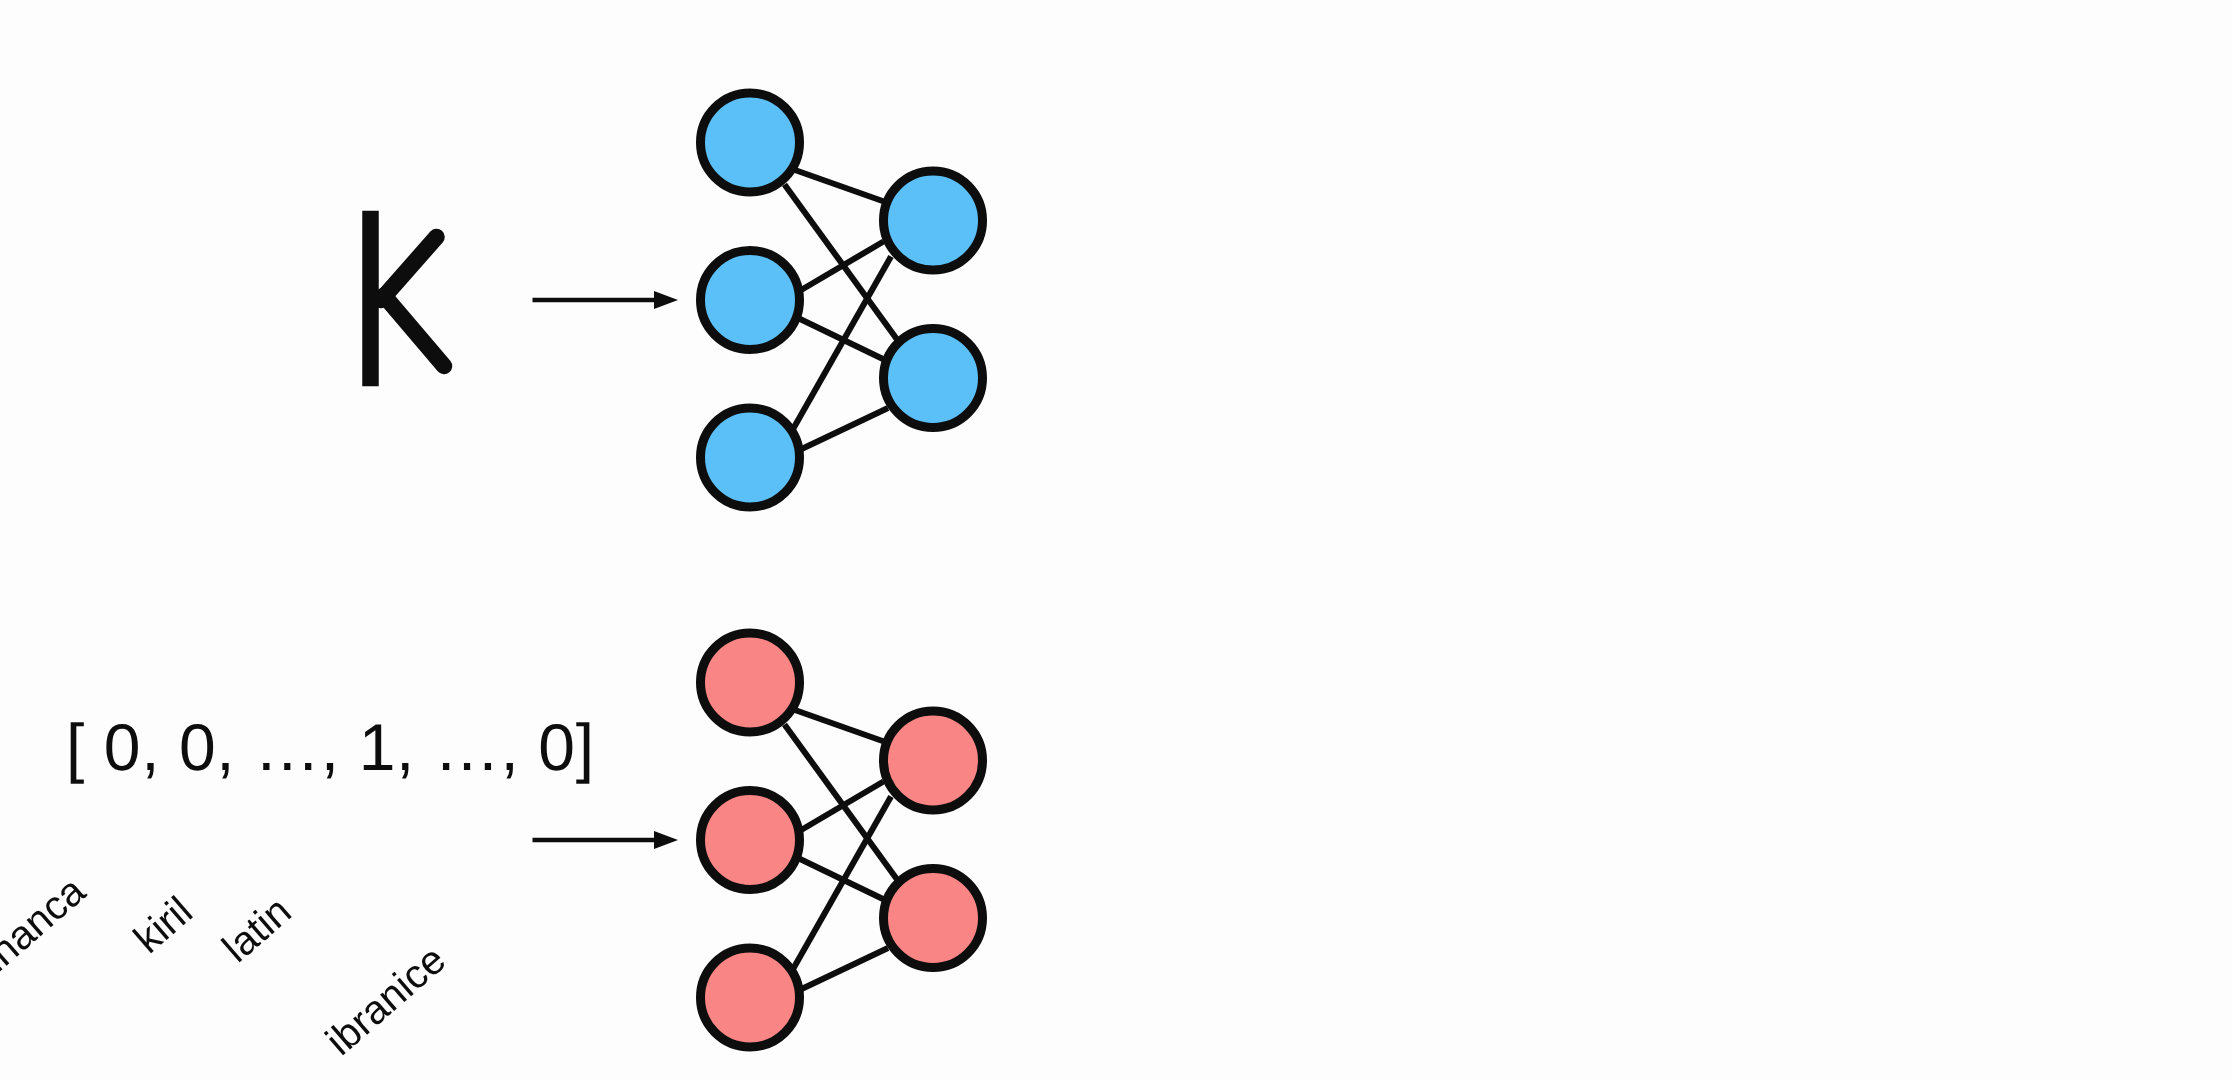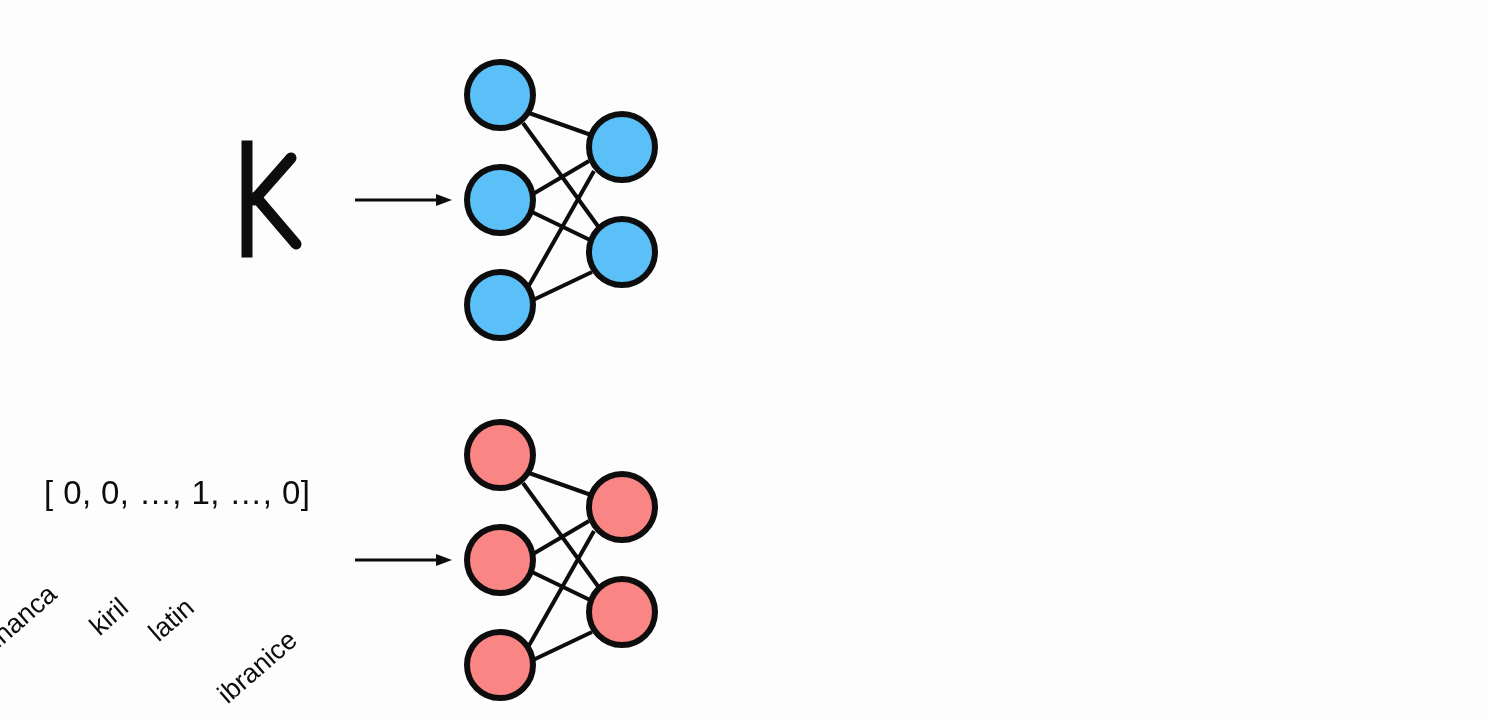--- a/index.html
+++ b/index.html
@@ -23,21 +23,21 @@
     width: 1488px;
     height: 720px;
   }
 
   
   .vector-text {
     position: absolute;
     left: 44px;
     top: 474px;
     font-family: "Liberation Sans", sans-serif;
-    font-size: 33px;
+    font-size: 44px;
     color: #0d0d0d;
     letter-spacing: 0.4px;
     white-space: nowrap;
   }
 
   .script-label {
     position: absolute;
     font-family: "Liberation Sans", sans-serif;
     font-size: 27px;
     color: #0d0d0d;

